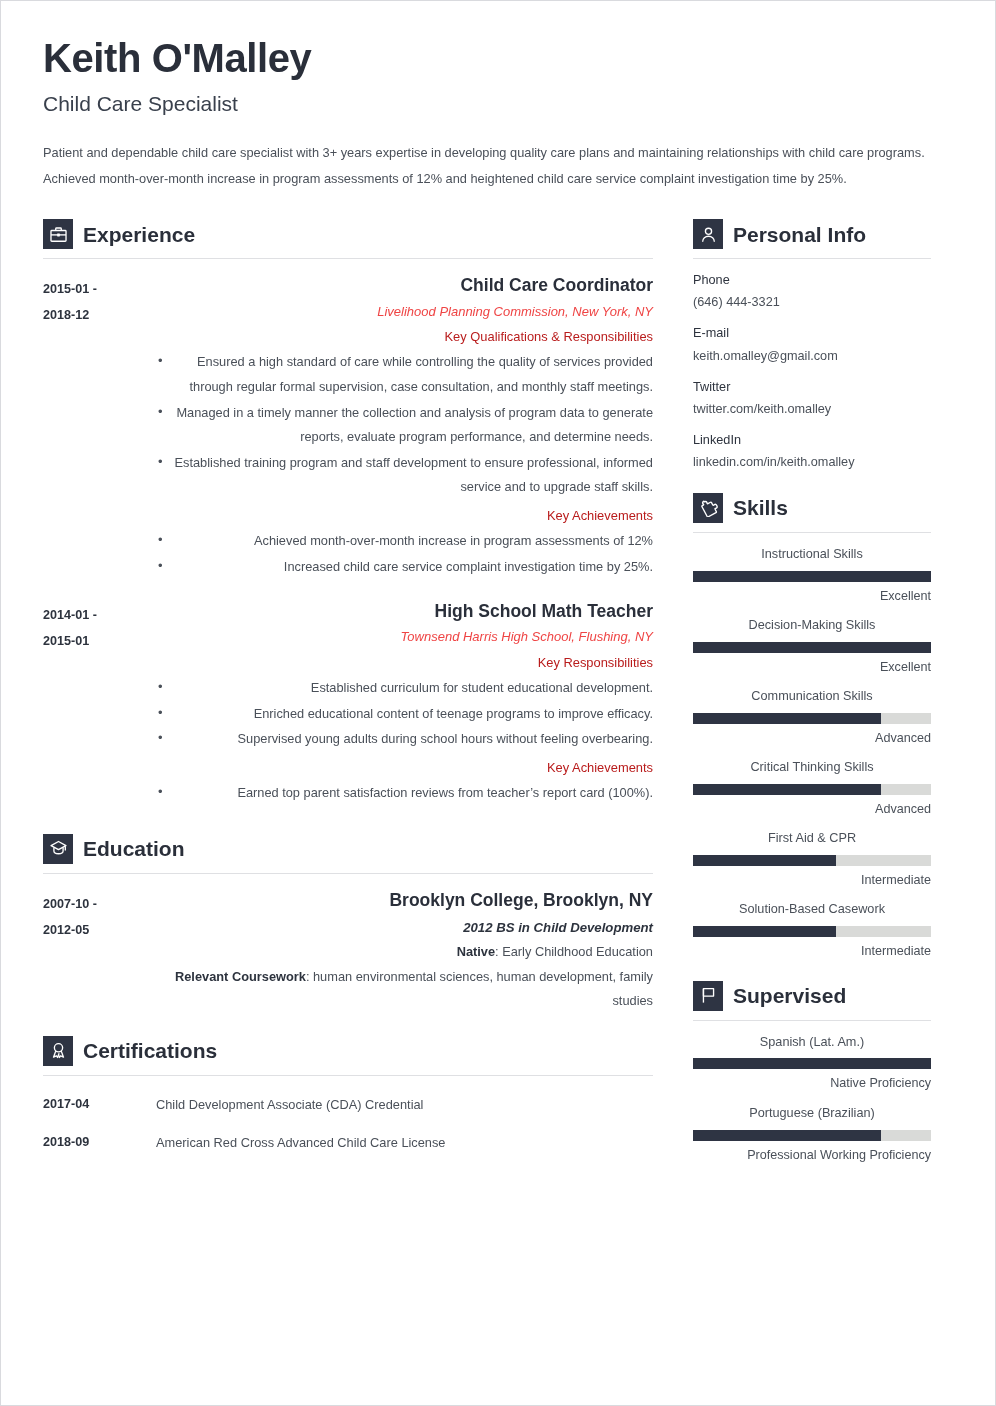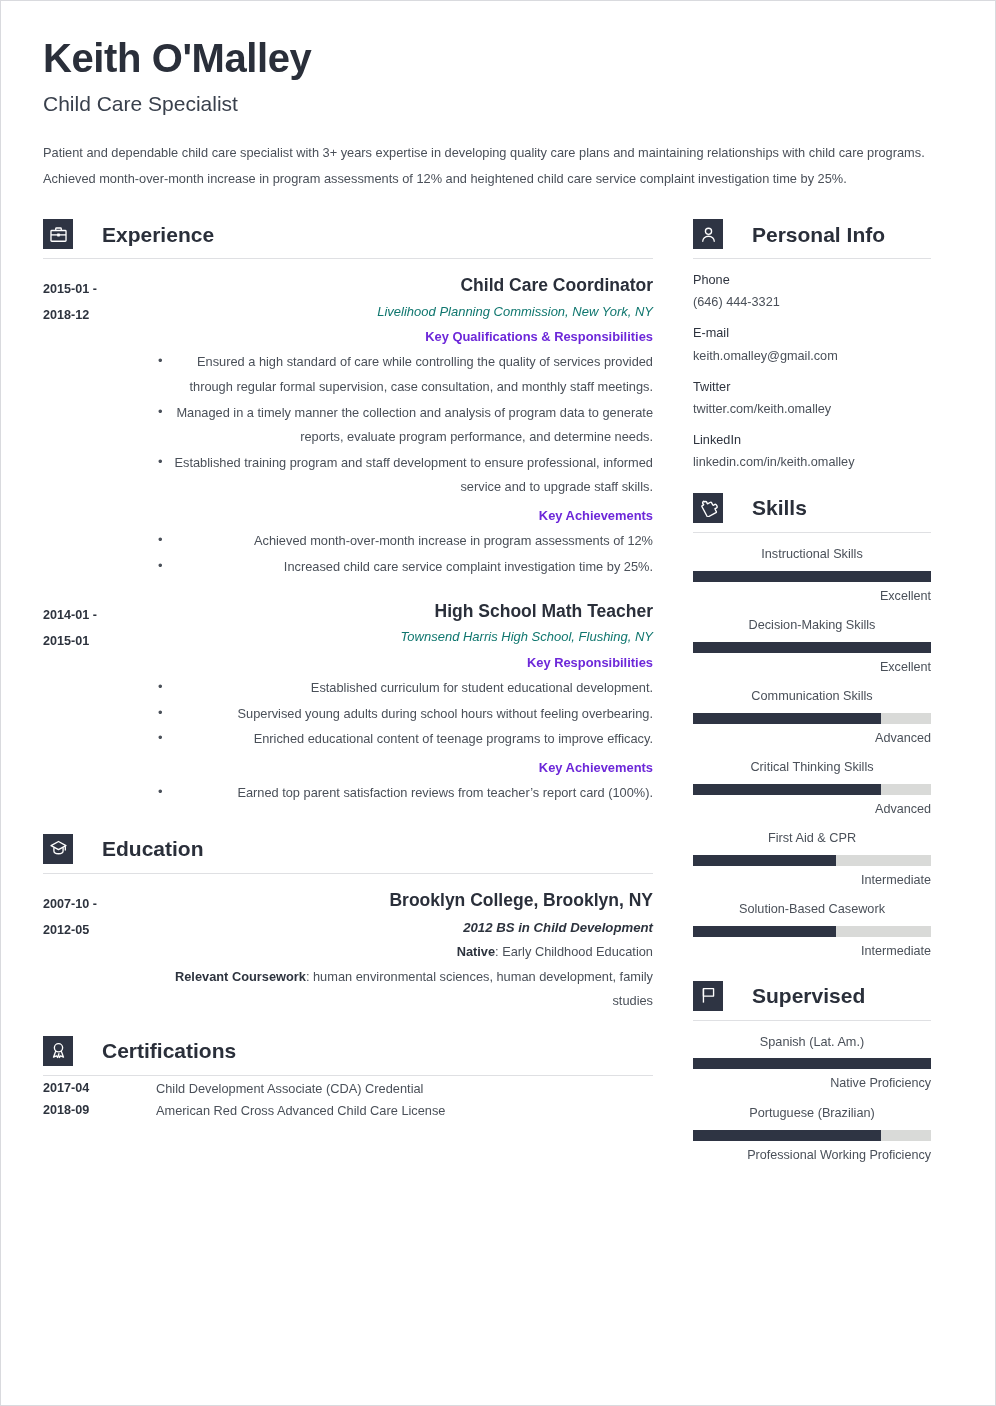--- a/index.html
+++ b/index.html
@@ -49,21 +49,21 @@
 
   
   .columns { display: flex; align-items: flex-start; }
   .col-left { width: 638px; flex: none; padding-right: 28px; }
   .col-right { width: 238px; flex: none; margin-left: 12px; }
 
   
   .section-head {
     display: flex;
     align-items: center;
-    gap: 29px;
+    gap: 10px;
     margin: 0 0 4px 0;
   }
   .sec-icon {
     width: 30px; height: 30px;
     background: #2e3443;
     display: flex; align-items: center; justify-content: center;
     flex: none;
   }
   .sec-icon svg { display: block; }
   .sec-title {
@@ -88,25 +88,25 @@
     line-height: 2.05;
     padding-top: 2px;
   }
   .entry-body { flex: 1; min-width: 0; text-align: right; }
   .entry-title {
     font-size: 17.5px; font-weight: bold;
     color: #2a2f3a; margin: 0 0 7px 0; line-height: 1.15;
   }
   .entry-org {
     font-size: 13px; font-style: italic;
-    color: #0f766e; margin: 0 0 7px 0; line-height: 1.35;
+    color: #ef4444; margin: 0 0 7px 0; line-height: 1.35;
   }
   .entry-subhead {
-    font-size: 12.9px; font-weight: bold;
-    color: #6d28d9; margin: 0 0 4px 0; line-height: 1.5;
+    font-size: 12.9px; font-weight: normal;
+    color: #b91c1c; margin: 0 0 4px 0; line-height: 1.5;
   }
   ul.bullets { list-style: none; margin: 0 0 6px 0; padding: 0; }
   ul.bullets li {
     position: relative;
     padding-left: 16px;
     font-size: 12.8px;
     line-height: 1.92;
     color: #4a5059;
     margin-bottom: 1px;
   }
@@ -118,21 +118,21 @@
   .edu-line {
     font-size: 12.8px; line-height: 1.92; color: #4a5059; margin: 0;
   }
   .edu-degree {
     font-size: 13.2px; font-weight: bold; font-style: italic;
     color: #2d333e; margin: 0 0 2px 0; line-height: 1.6;
   }
   .edu-line b { color: #2d333e; font-weight: bold; }
 
   
-  .cert-row { display: flex; margin-top: 4px; }
+  .cert-row { display: flex; margin-top: 20px; }
   .cert-date {
     width: 113px; flex: none;
     font-size: 12.6px; font-weight: bold; color: #2d333e; line-height: 1.4;
   }
   .cert-text { font-size: 12.8px; color: #4a5059; line-height: 1.4; }
   .side-head-wrap { margin-top: 21px; }
   .side-head-wrap.first { margin-top: 6px; }
   .contact-item { margin-top: 12px; }
   .contact-label {
     font-size: 12.7px; font-weight: normal; color: #2d333e;
@@ -216,22 +216,22 @@
             <div>2014-01 -</div>
             <div>2015-01</div>
           </div>
           <div class="entry-body">
             <div class="entry-title">High School Math Teacher</div>
             <div class="entry-org">Townsend Harris High School, Flushing, NY</div>
 
             <div class="entry-subhead">Key Responsibilities</div>
             <ul class="bullets">
               <li>Established curriculum for student educational development.</li>
+              <li>Enriched educational content of teenage programs to improve efficacy.</li>
               <li>Supervised young adults during school hours without feeling overbearing.</li>
-              <li>Enriched educational content of teenage programs to improve efficacy.</li>
             </ul>
 
             <div class="entry-subhead">Key Achievements</div>
             <ul class="bullets">
               <li>Earned top parent satisfaction reviews from teacher’s report card (100%).</li>
             </ul>
           </div>
         </div>
 
         <div class="sec-head-wrap">

